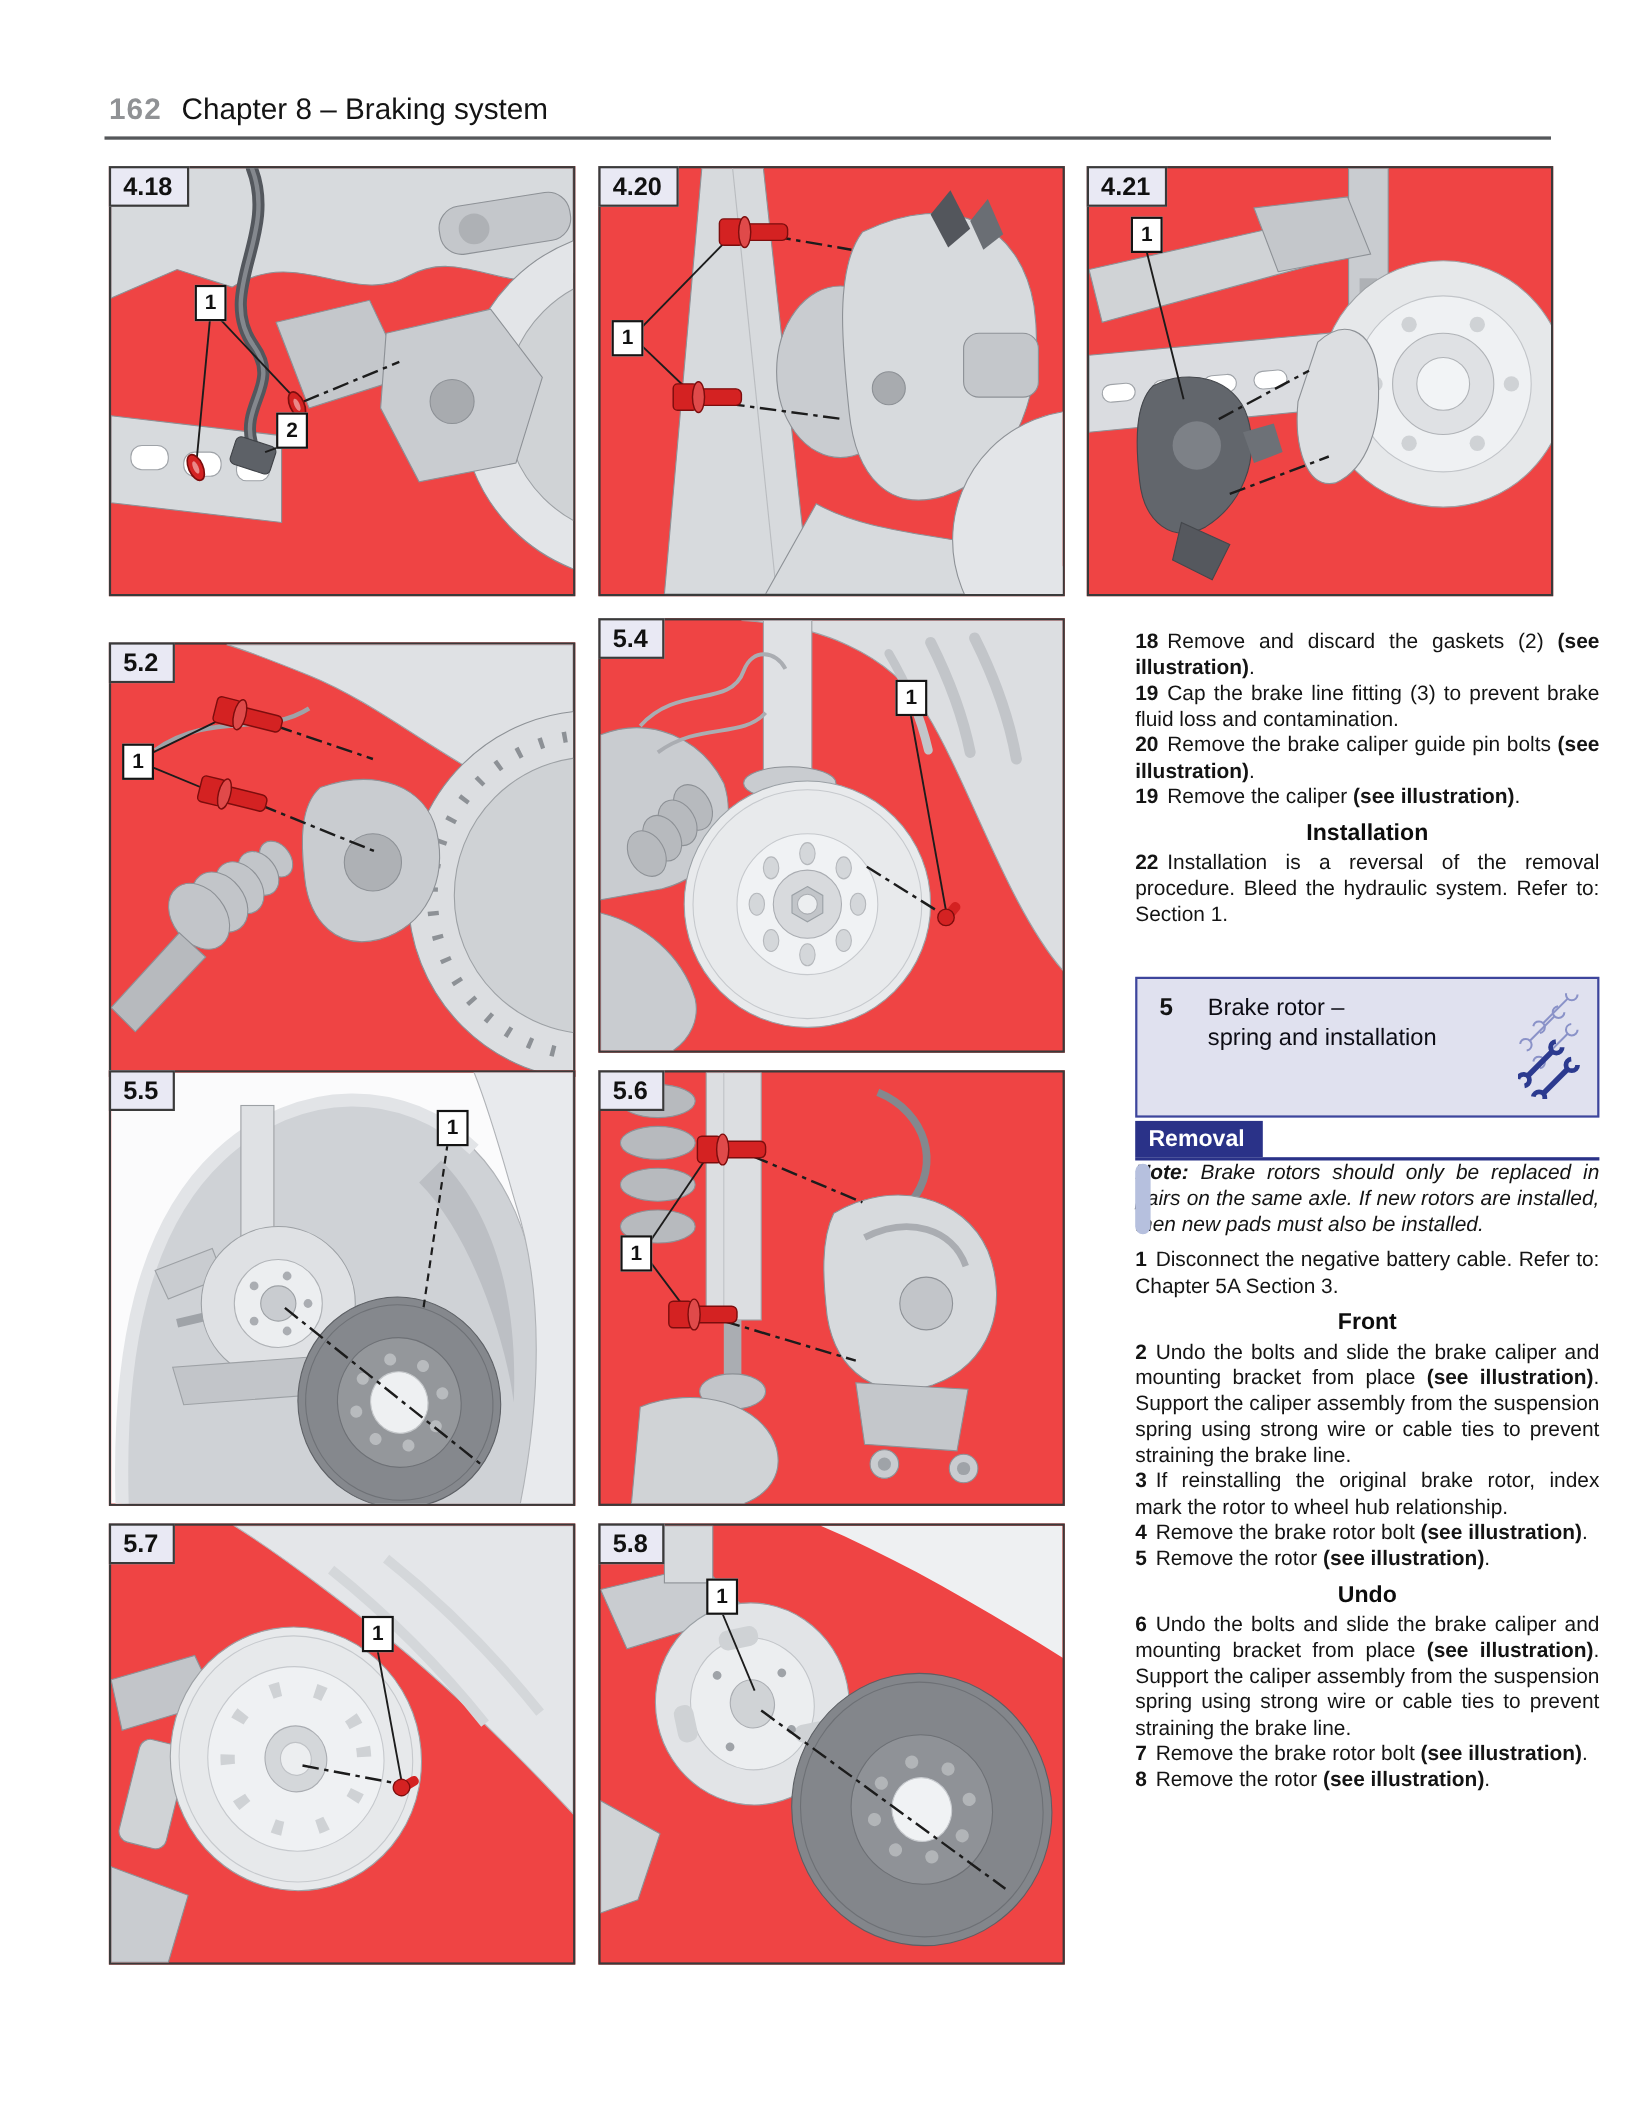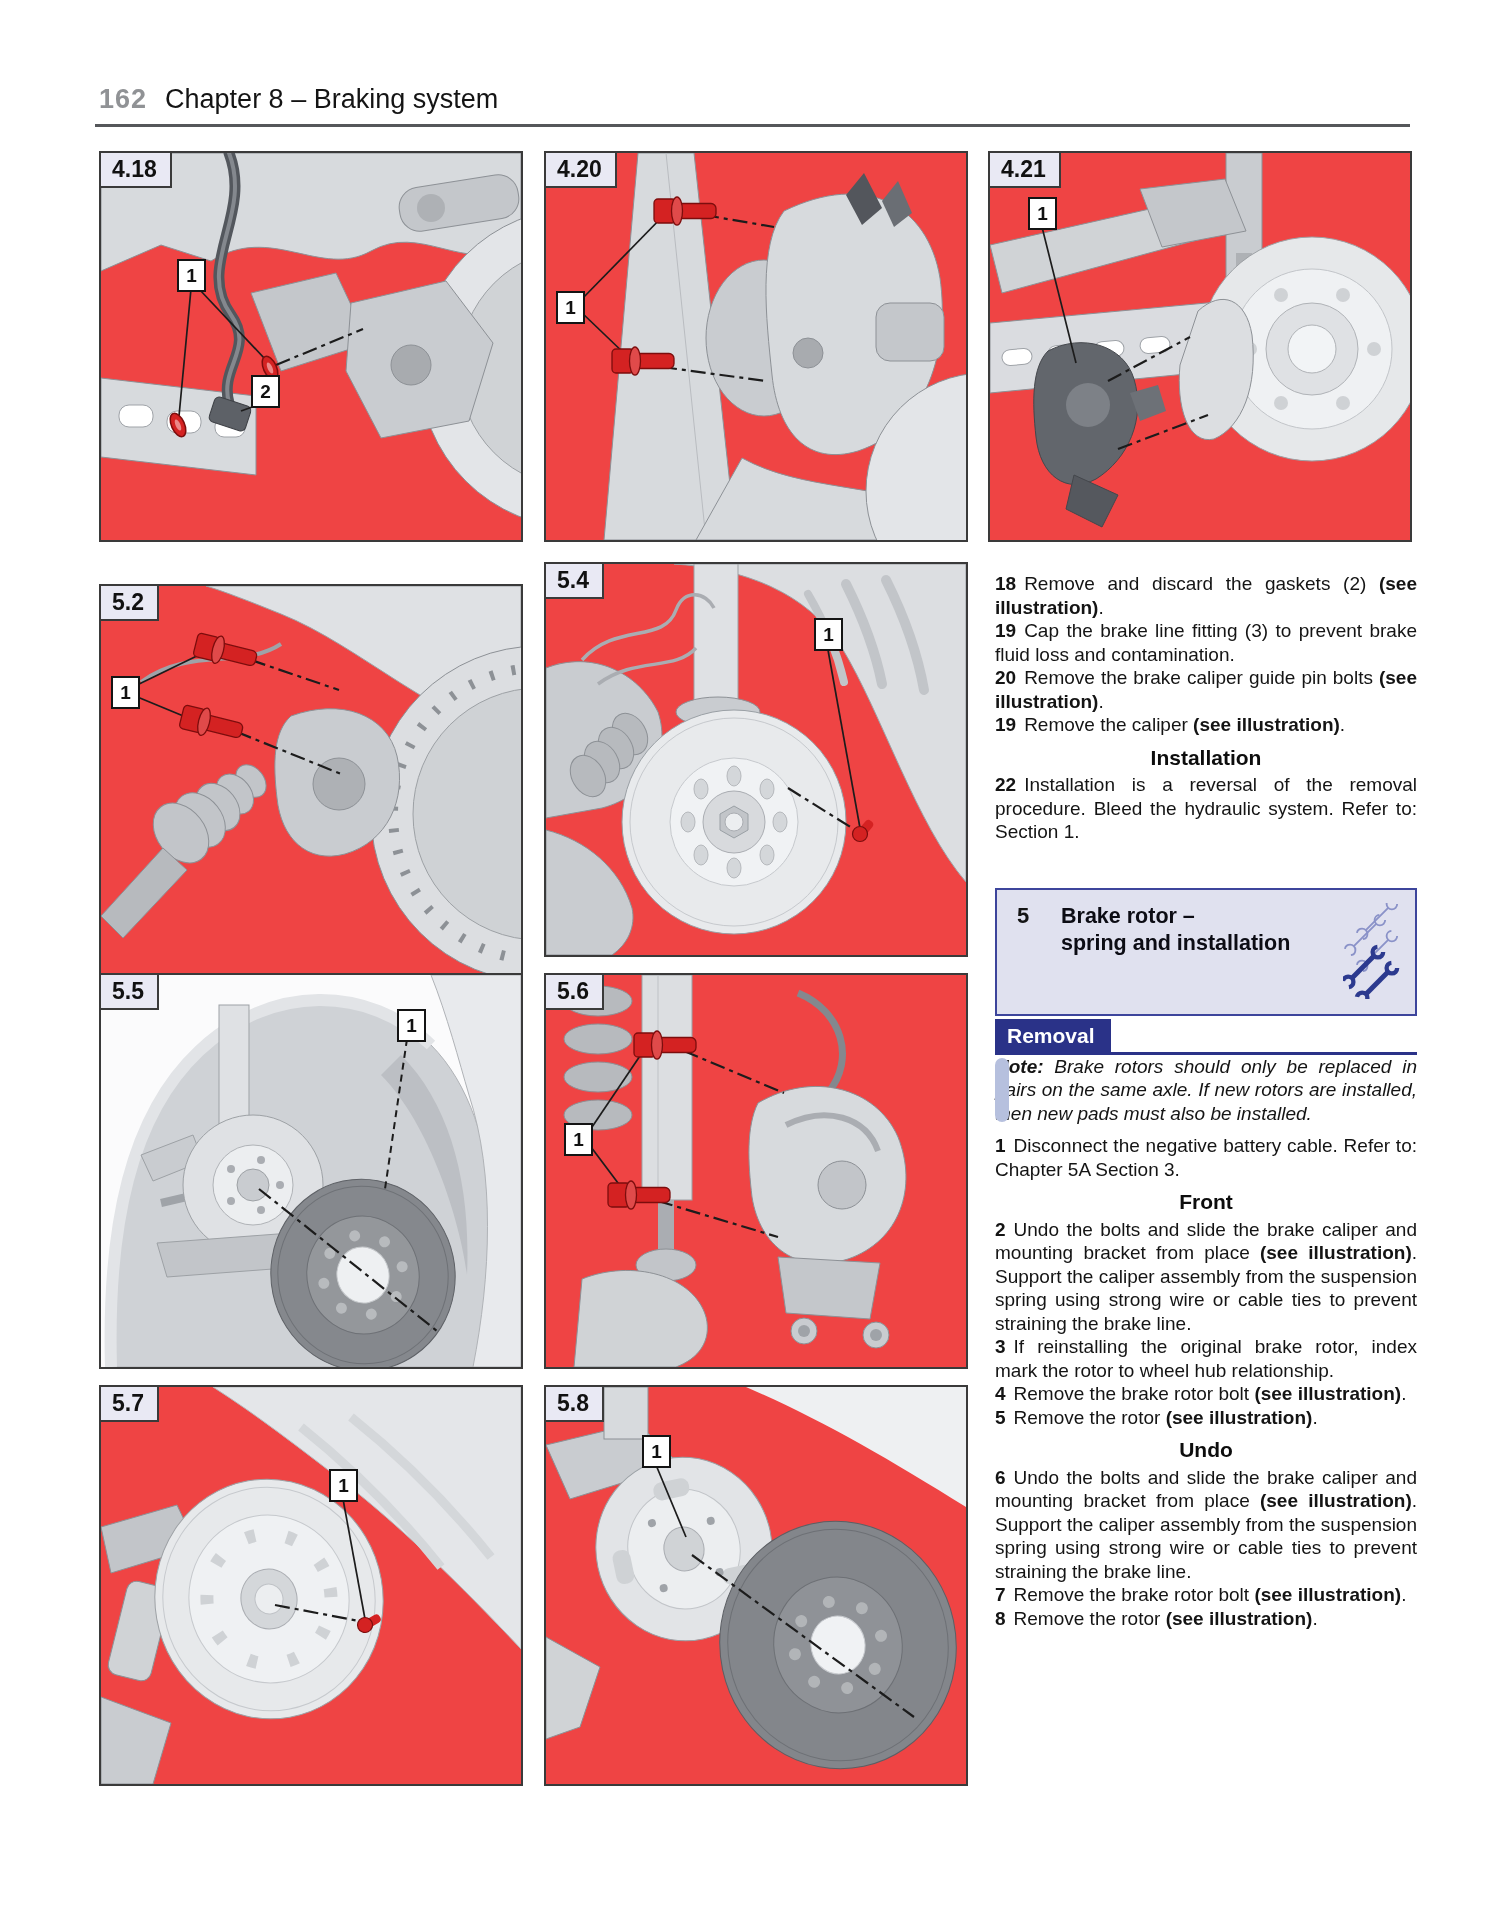--- a/index.html
+++ b/index.html
@@ -21,30 +21,30 @@
     font-weight:bold;font-size:23px;padding:3px 13px 3px 11px;color:#111;
   }
   .callout{
     position:absolute;width:25px;height:29px;background:#fff;border:2px solid #141414;
     font-weight:bold;font-size:19px;display:flex;align-items:center;justify-content:center;color:#111;
   }
   .dashdot{stroke:#1c1c1c;stroke-width:2.2;fill:none;stroke-dasharray:15 5 4 5;}
   .leader{stroke:#1c1c1c;stroke-width:1.7;fill:none;}
   .dashed{stroke:#1c1c1c;stroke-width:2;fill:none;stroke-dasharray:7 5;}
   
-  .text-col{position:absolute;left:995px;top:572px;width:422px;font-size:19px;line-height:23.5px;}
+  .text-col{position:absolute;left:1032px;top:572px;width:422px;font-size:19px;line-height:23.5px;}
   .text-col p.step{margin:0;text-align:justify;}
   .text-col p.step > b:first-child{margin-right:8px;}
   .text-col h4{font-size:21px;margin:9px 0 4px 0;color:#0d0d0d;text-align:center;}
   .section-box{
     margin-top:44px;background:#e0e1ef;border:2px solid #3d459c;
     display:flex;align-items:flex-start;padding:13px 14px 15px 20px;min-height:84px;box-sizing:border-box;
   }
   .section-box .sec-num{font-weight:bold;font-size:22px;width:44px;flex:none;padding-top:1px;}
-  .section-box .sec-title{font-weight:bold;font-size:21.5px;line-height:27px;color:#0c0c14;}
+  .section-box .sec-title{font-weight:normal;font-size:21.5px;line-height:27px;color:#0c0c14;}
   .section-box .sec-icon{margin-left:auto;flex:none;}
   .removal-banner{margin-top:3px;border-bottom:3px solid #2a3288;line-height:0;}
   .removal-banner span{
     display:inline-block;background:#2a3288;color:#fff;font-weight:bold;font-size:21px;
     line-height:26px;padding:4px 16px 3px 12px;
   }
   .note-block{position:relative;font-style:italic;text-align:justify;}
   .note-block .note-bar{position:absolute;left:0;top:3px;bottom:3px;width:14px;background:#b6c0de;border-radius:7px;}
   .flow2{margin-top:9px;}
 </style>

